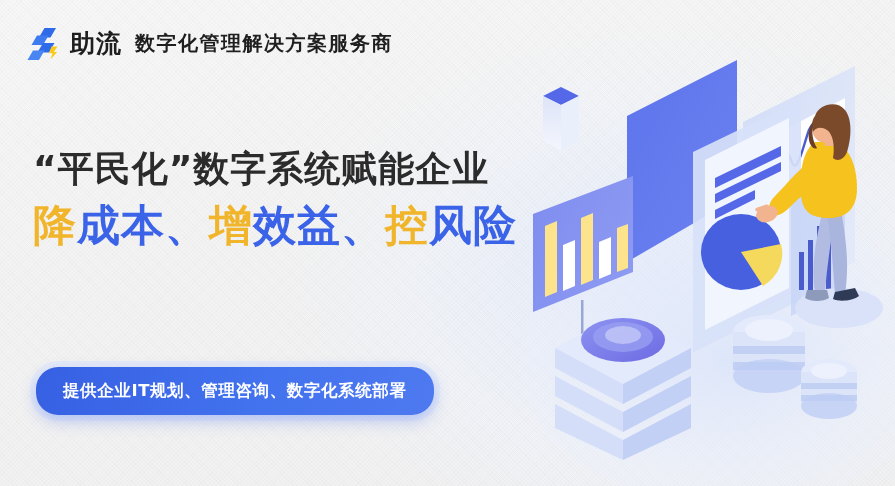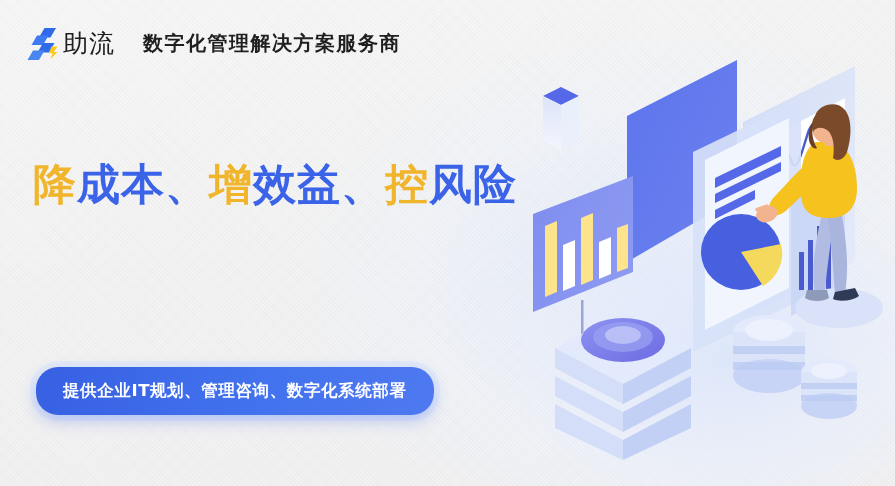--- a/index.html
+++ b/index.html
@@ -30,27 +30,27 @@
   
   .header {
     position: absolute; left: 25px; top: 24px;
     display: flex; align-items: center;
   }
   .logo-mark {
     width: 38px; height: 38px; position: relative; flex: 0 0 auto;
   }
   .logo-mark svg { display: block; width: 38px; height: 38px; }
   .logo-word {
-    font-size: 25px; font-weight: 400; color: #1e1e1e;
-    margin-left: 0; letter-spacing: 1px; line-height: 1;
+    font-size: 25px; font-weight: 700; color: #1e1e1e;
+    margin-left: 7px; letter-spacing: 1px; line-height: 1;
     font-family: "DejaVu Sans", "Liberation Sans", sans-serif;
   }
   .logo-tagline {
     font-size: 20px; font-weight: 700; color: #1f1f1f;
-    margin-left: 28px; letter-spacing: 1.5px; line-height: 1;
+    margin-left: 13px; letter-spacing: 1.5px; line-height: 1;
   }
 
   
   .headline { position: absolute; left: 33px; top: 148px; }
   .headline-main {
     font-size: 36px; font-weight: 700; color: #2b2b2b;
     letter-spacing: 1px; line-height: 1.15; white-space: nowrap;
   }
   .headline-sub {
     margin-top: 12px;
@@ -96,20 +96,21 @@
           <path d="M8 26.5 L19.5 26.5 L14 36 L2.5 36 Z" fill="#4A86F2"></path>
           <path d="M26.5 22.5 L32.5 22.5 L28.8 28 L32.2 28 L25.5 35.5 L27.6 29.2 L24 29.2 Z" fill="#FAC917"></path>
         </g>
       </svg>
     </div>
     <div class="logo-word">助流</div>
     <div class="logo-tagline">数字化管理解决方案服务商</div>
   </div>
 
   <div class="headline">
+    <div class="headline-main">“平民化”数字系统赋能企业</div>
     <div class="headline-sub">
       <span class="c-accent">降</span><span class="c-brand">成本</span><span class="c-brand">、</span><span class="c-accent">增</span><span class="c-brand">效益</span><span class="c-brand">、</span><span class="c-accent">控</span><span class="c-brand">风险</span>
     </div>
   </div>
 
   <div class="cta">提供企业IT规划、管理咨询、数字化系统部署</div>
 
   <div class="illus">
     <svg viewBox="0 0 380 486" xmlns="http://www.w3.org/2000/svg">
       <defs>

